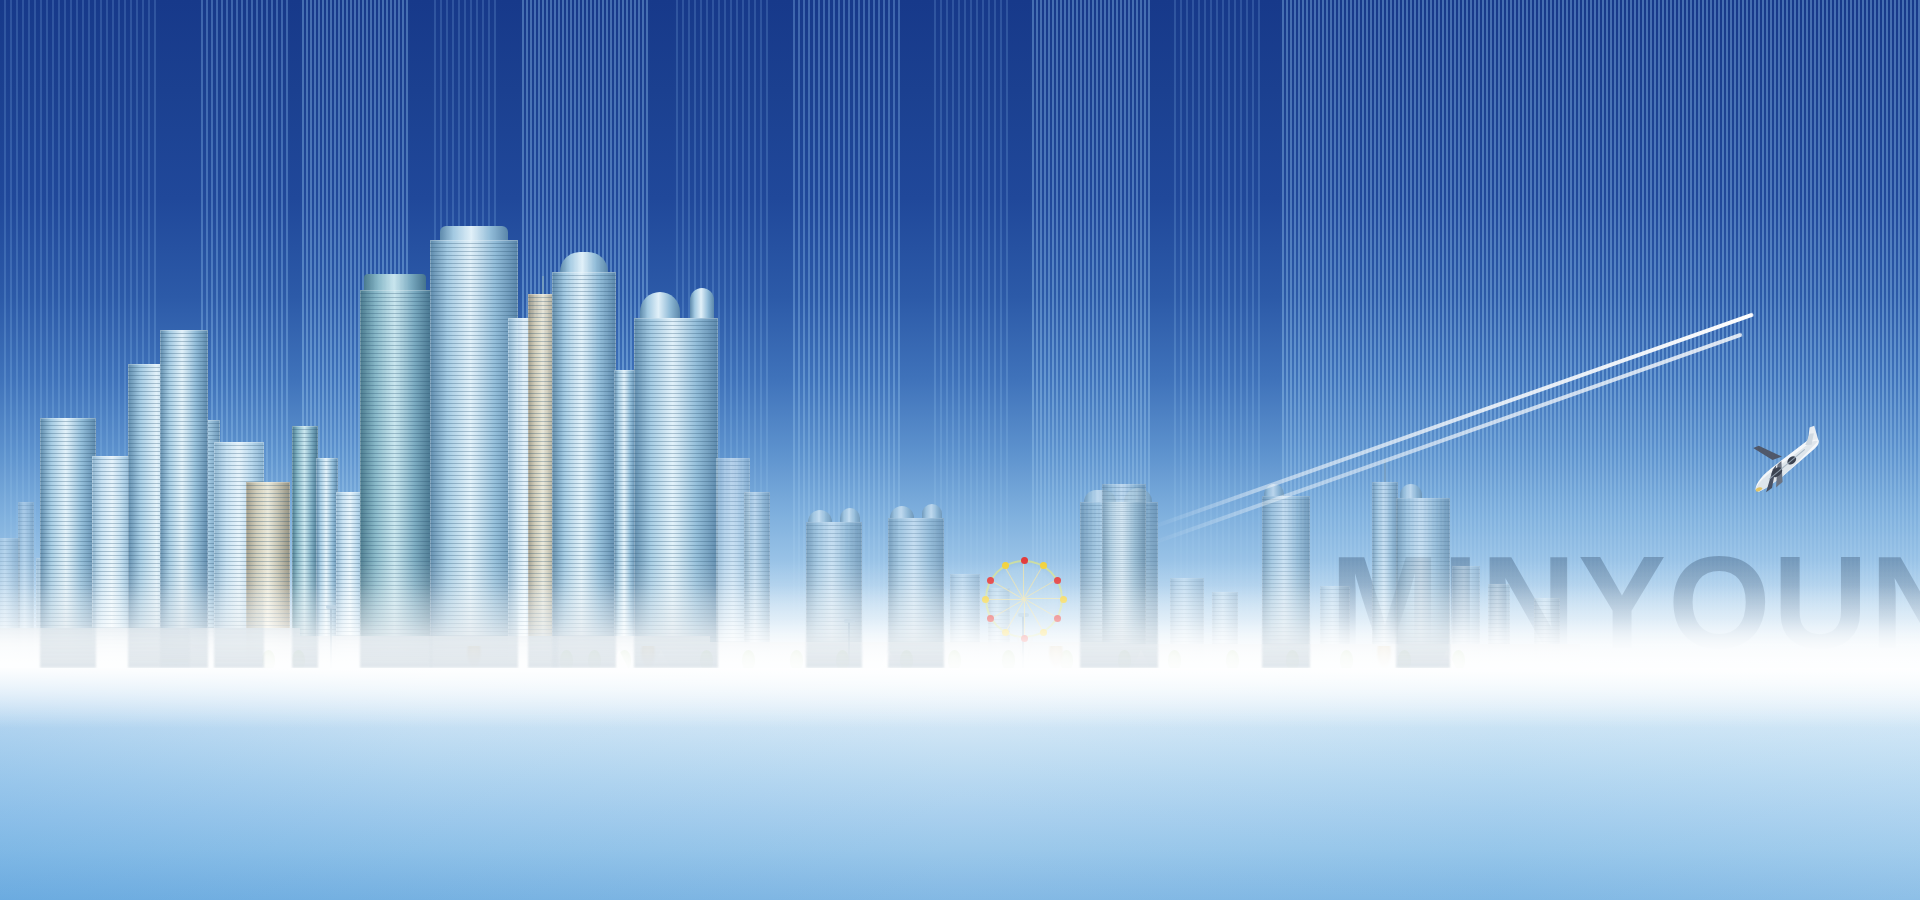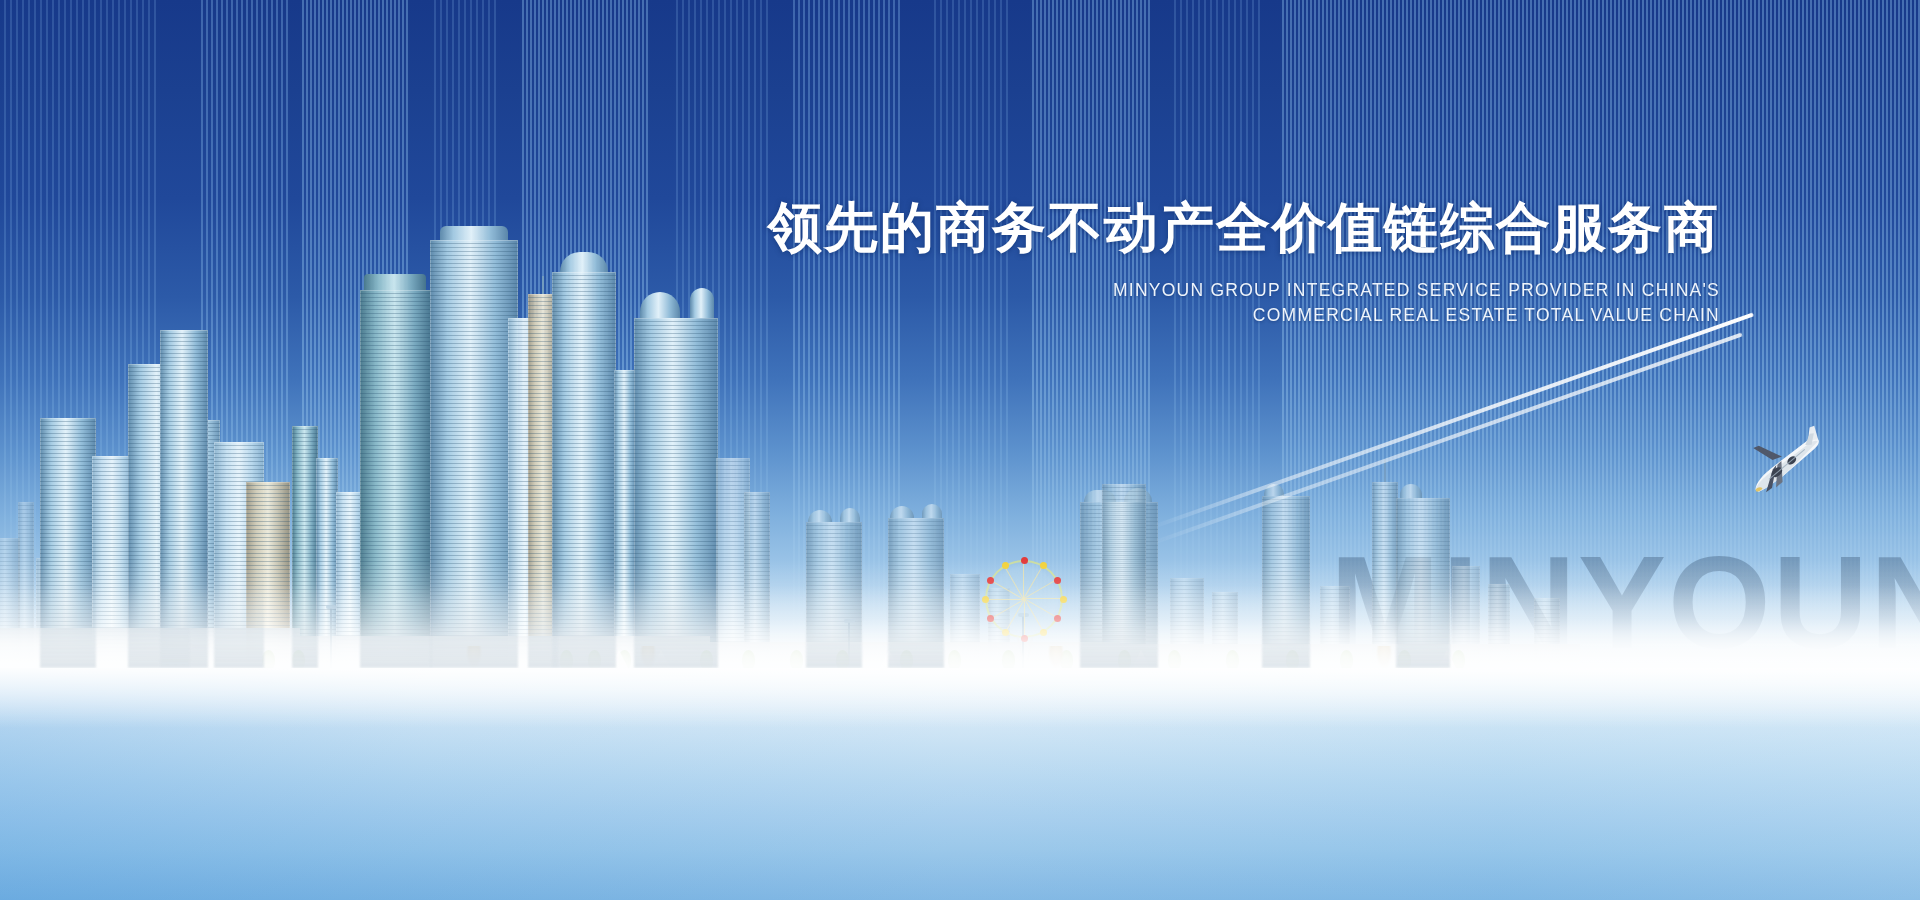--- a/index.html
+++ b/index.html
@@ -664,21 +664,14 @@
     <div class="rbldg" style="left:552px; width:64px; height:172px;"></div>
     <div class="rbldg" style="left:634px; width:84px; height:160px;"></div>
     <div class="rbldg" style="left:806px; width:56px; height:92px;"></div>
     <div class="rbldg" style="left:888px; width:56px; height:95px;"></div>
     <div class="rbldg" style="left:1080px;width:78px; height:102px;"></div>
     <div class="rbldg" style="left:1262px;width:48px; height:98px;"></div>
     <div class="rbldg" style="left:1396px;width:54px; height:96px;"></div>
   </div>
   <div class="water-glow"></div>
 
-  <div class="textblock">
-    <h1 class="headline">领先的商务不动产全价值链综合服务商</h1>
-    <div class="subline">
-      <div>MINYOUN GROUP INTEGRATED SERVICE PROVIDER IN CHINA'S</div>
-      <div>COMMERCIAL REAL ESTATE TOTAL VALUE CHAIN</div>
-    </div>
-  </div>
 
 </div>
 
 </body></html>

